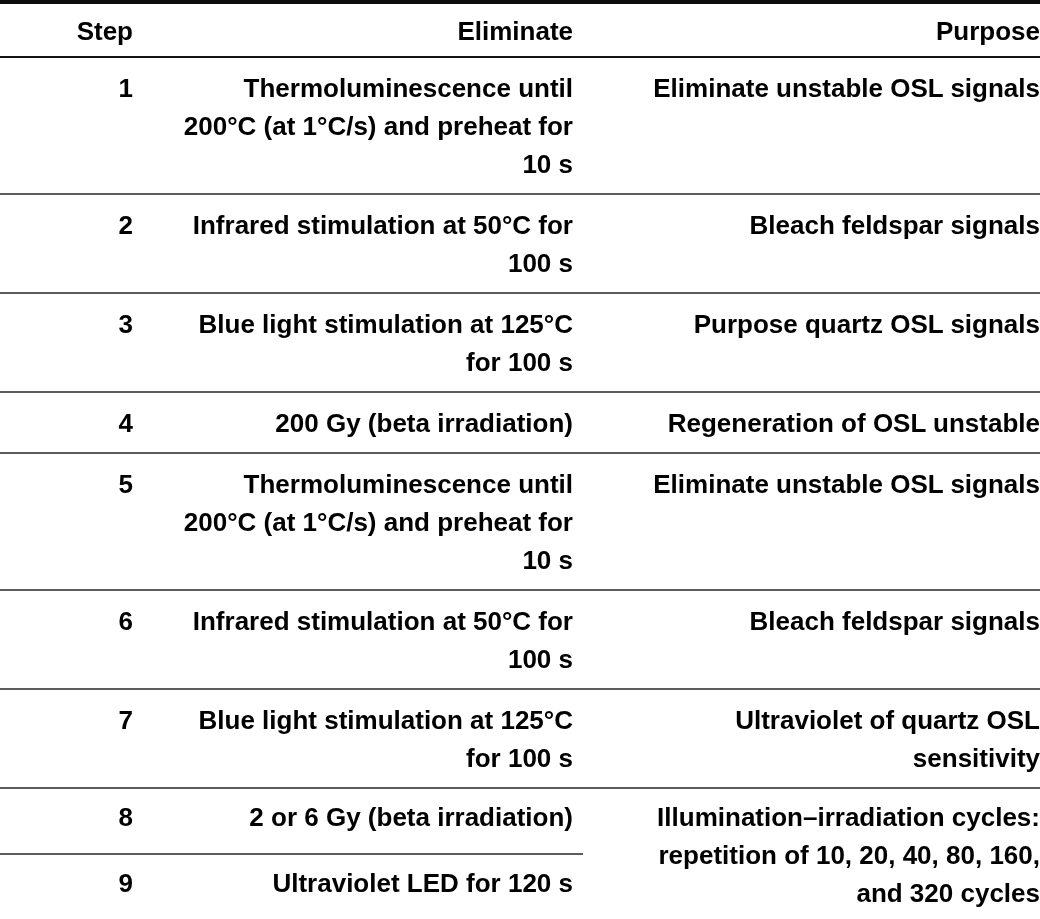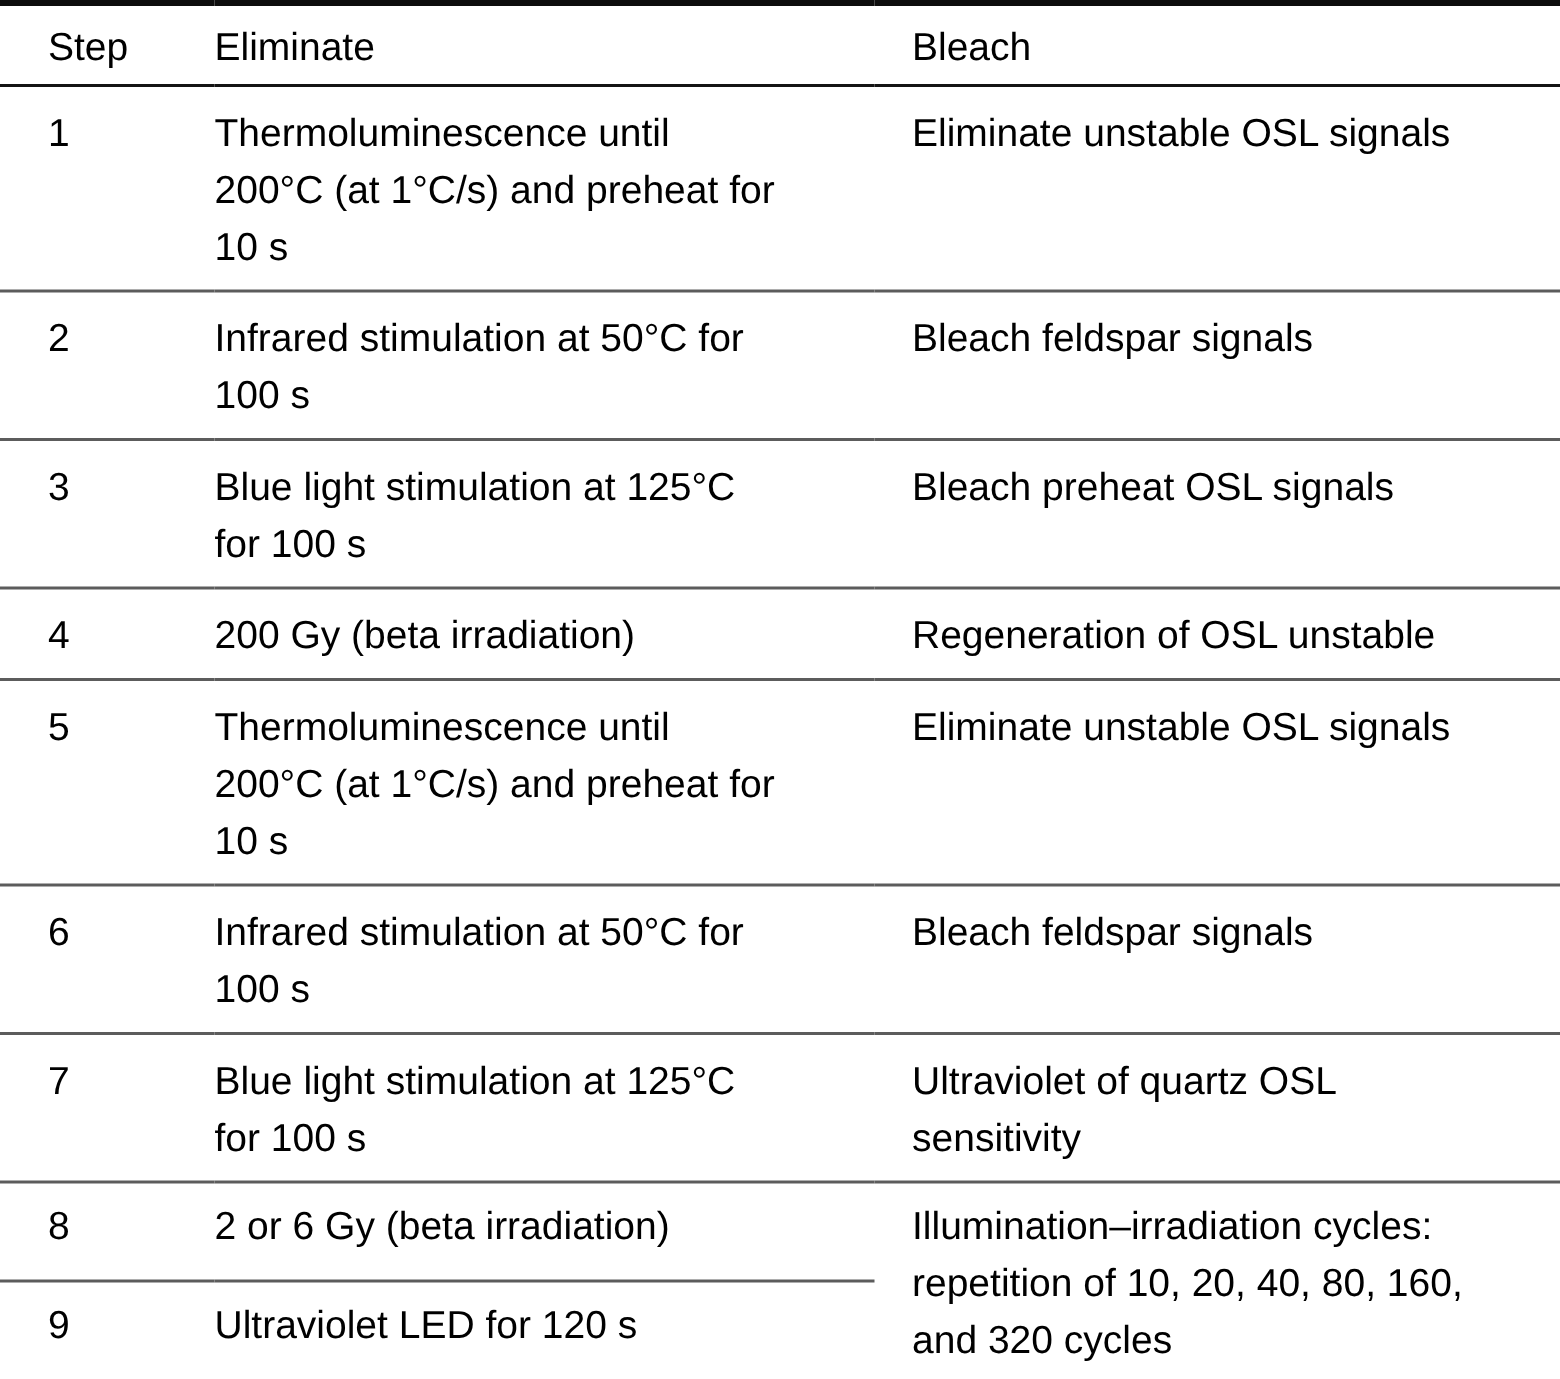--- a/index.html
+++ b/index.html
@@ -22,22 +22,22 @@
     border-bottom: 4px solid #0d0d0d;
     font-size: 26px;
     line-height: 38px;
   }
   col.c1 { width: 143px; }
   col.c2 { width: 440px; }
   col.c3 { width: 457px; }
 
   th, td {
     vertical-align: top;
-    text-align: left;
-    font-weight: normal;
+    text-align: right;
+    font-weight: bold;
     white-space: pre-line;
     padding: 11px 10px 10px 0;
   }
   thead th {
     border-bottom: 2px solid #141414;
     padding-top: 8px;
     padding-bottom: 6px;
   }
   tbody td {
     border-bottom: 2px solid #5c5c5c;
@@ -62,42 +62,42 @@
 <table class="proc-table">
   <colgroup>
     <col class="c1">
     <col class="c2">
     <col class="c3">
   </colgroup>
   <thead>
     <tr>
       <th class="col-step">Step</th>
       <th class="col-procedure">Eliminate</th>
-      <th class="col-purpose">Bleach</th>
+      <th class="col-purpose">Purpose</th>
     </tr>
   </thead>
   <tbody>
     <tr>
       <td class="cell-step">1</td>
       <td class="cell-procedure">Thermoluminescence until
 200°C (at 1°C/s) and preheat for
 10 s</td>
       <td class="cell-purpose">Eliminate unstable OSL signals</td>
     </tr>
     <tr>
       <td class="cell-step">2</td>
       <td class="cell-procedure">Infrared stimulation at 50°C for
 100 s</td>
       <td class="cell-purpose">Bleach feldspar signals</td>
     </tr>
     <tr>
       <td class="cell-step">3</td>
       <td class="cell-procedure">Blue light stimulation at 125°C
 for 100 s</td>
-      <td class="cell-purpose">Bleach preheat OSL signals</td>
+      <td class="cell-purpose">Purpose quartz OSL signals</td>
     </tr>
     <tr>
       <td class="cell-step">4</td>
       <td class="cell-procedure">200 Gy (beta irradiation)</td>
       <td class="cell-purpose">Regeneration of OSL unstable</td>
     </tr>
     <tr>
       <td class="cell-step">5</td>
       <td class="cell-procedure">Thermoluminescence until
 200°C (at 1°C/s) and preheat for

